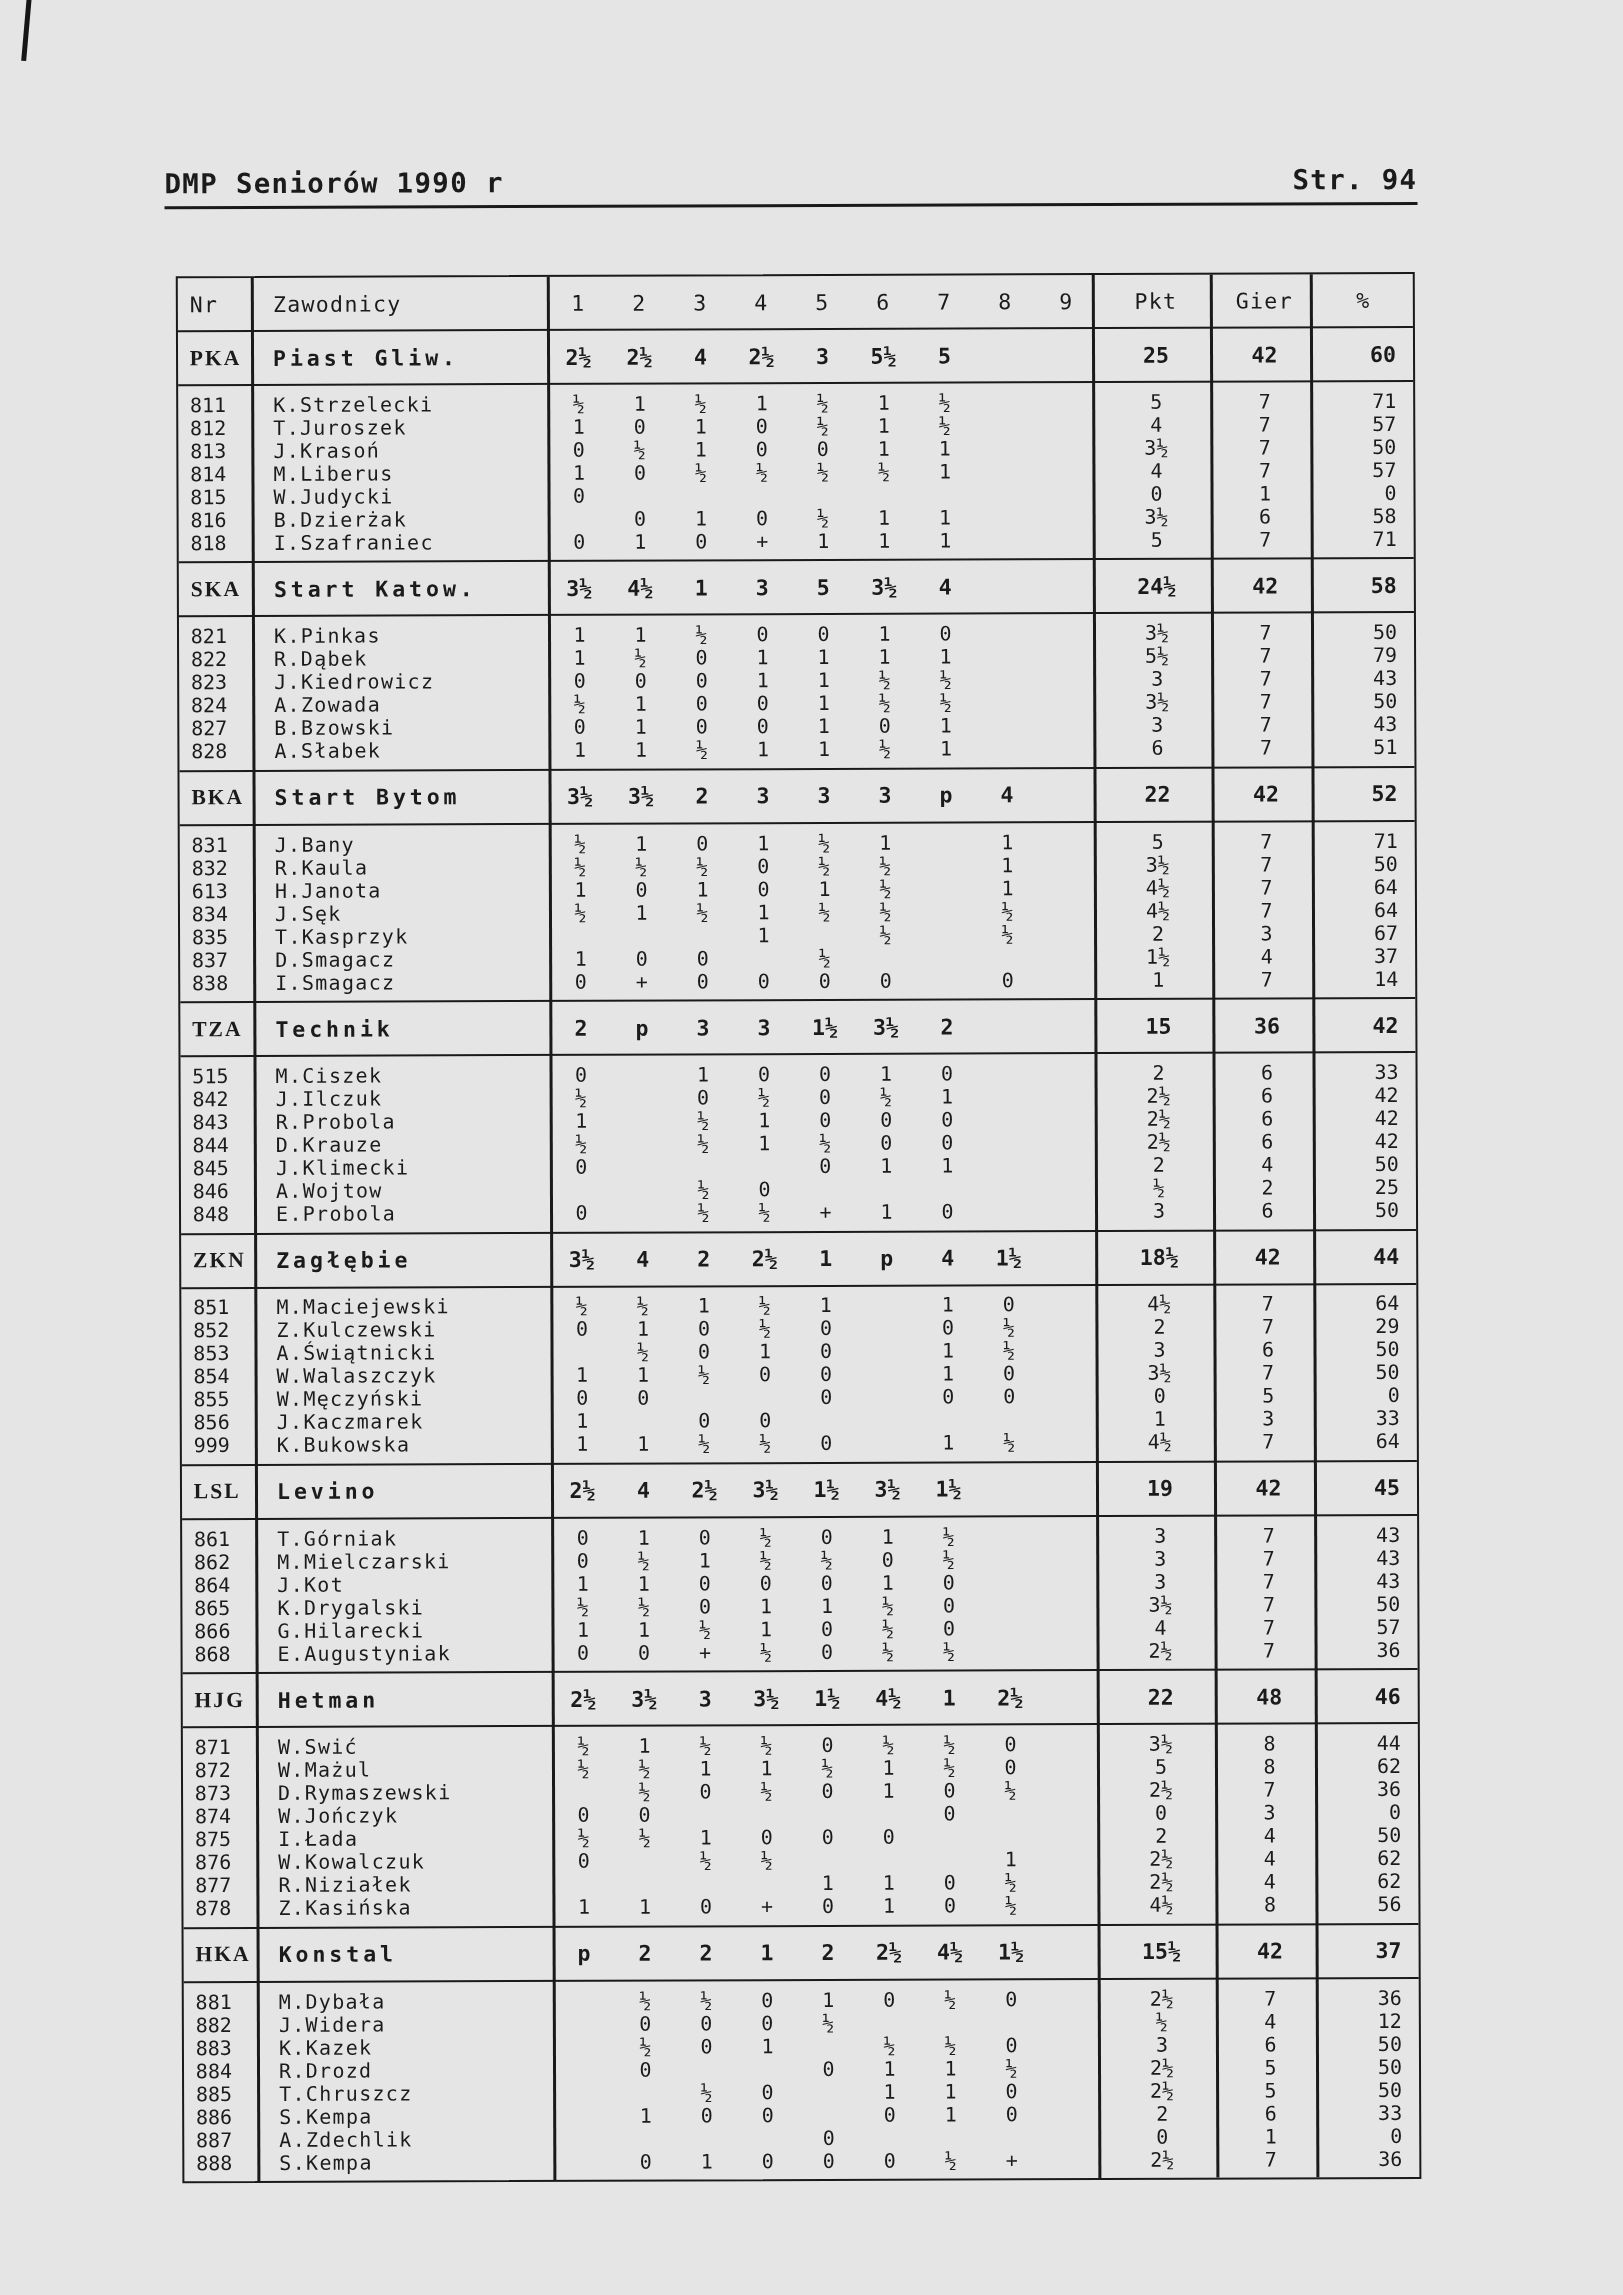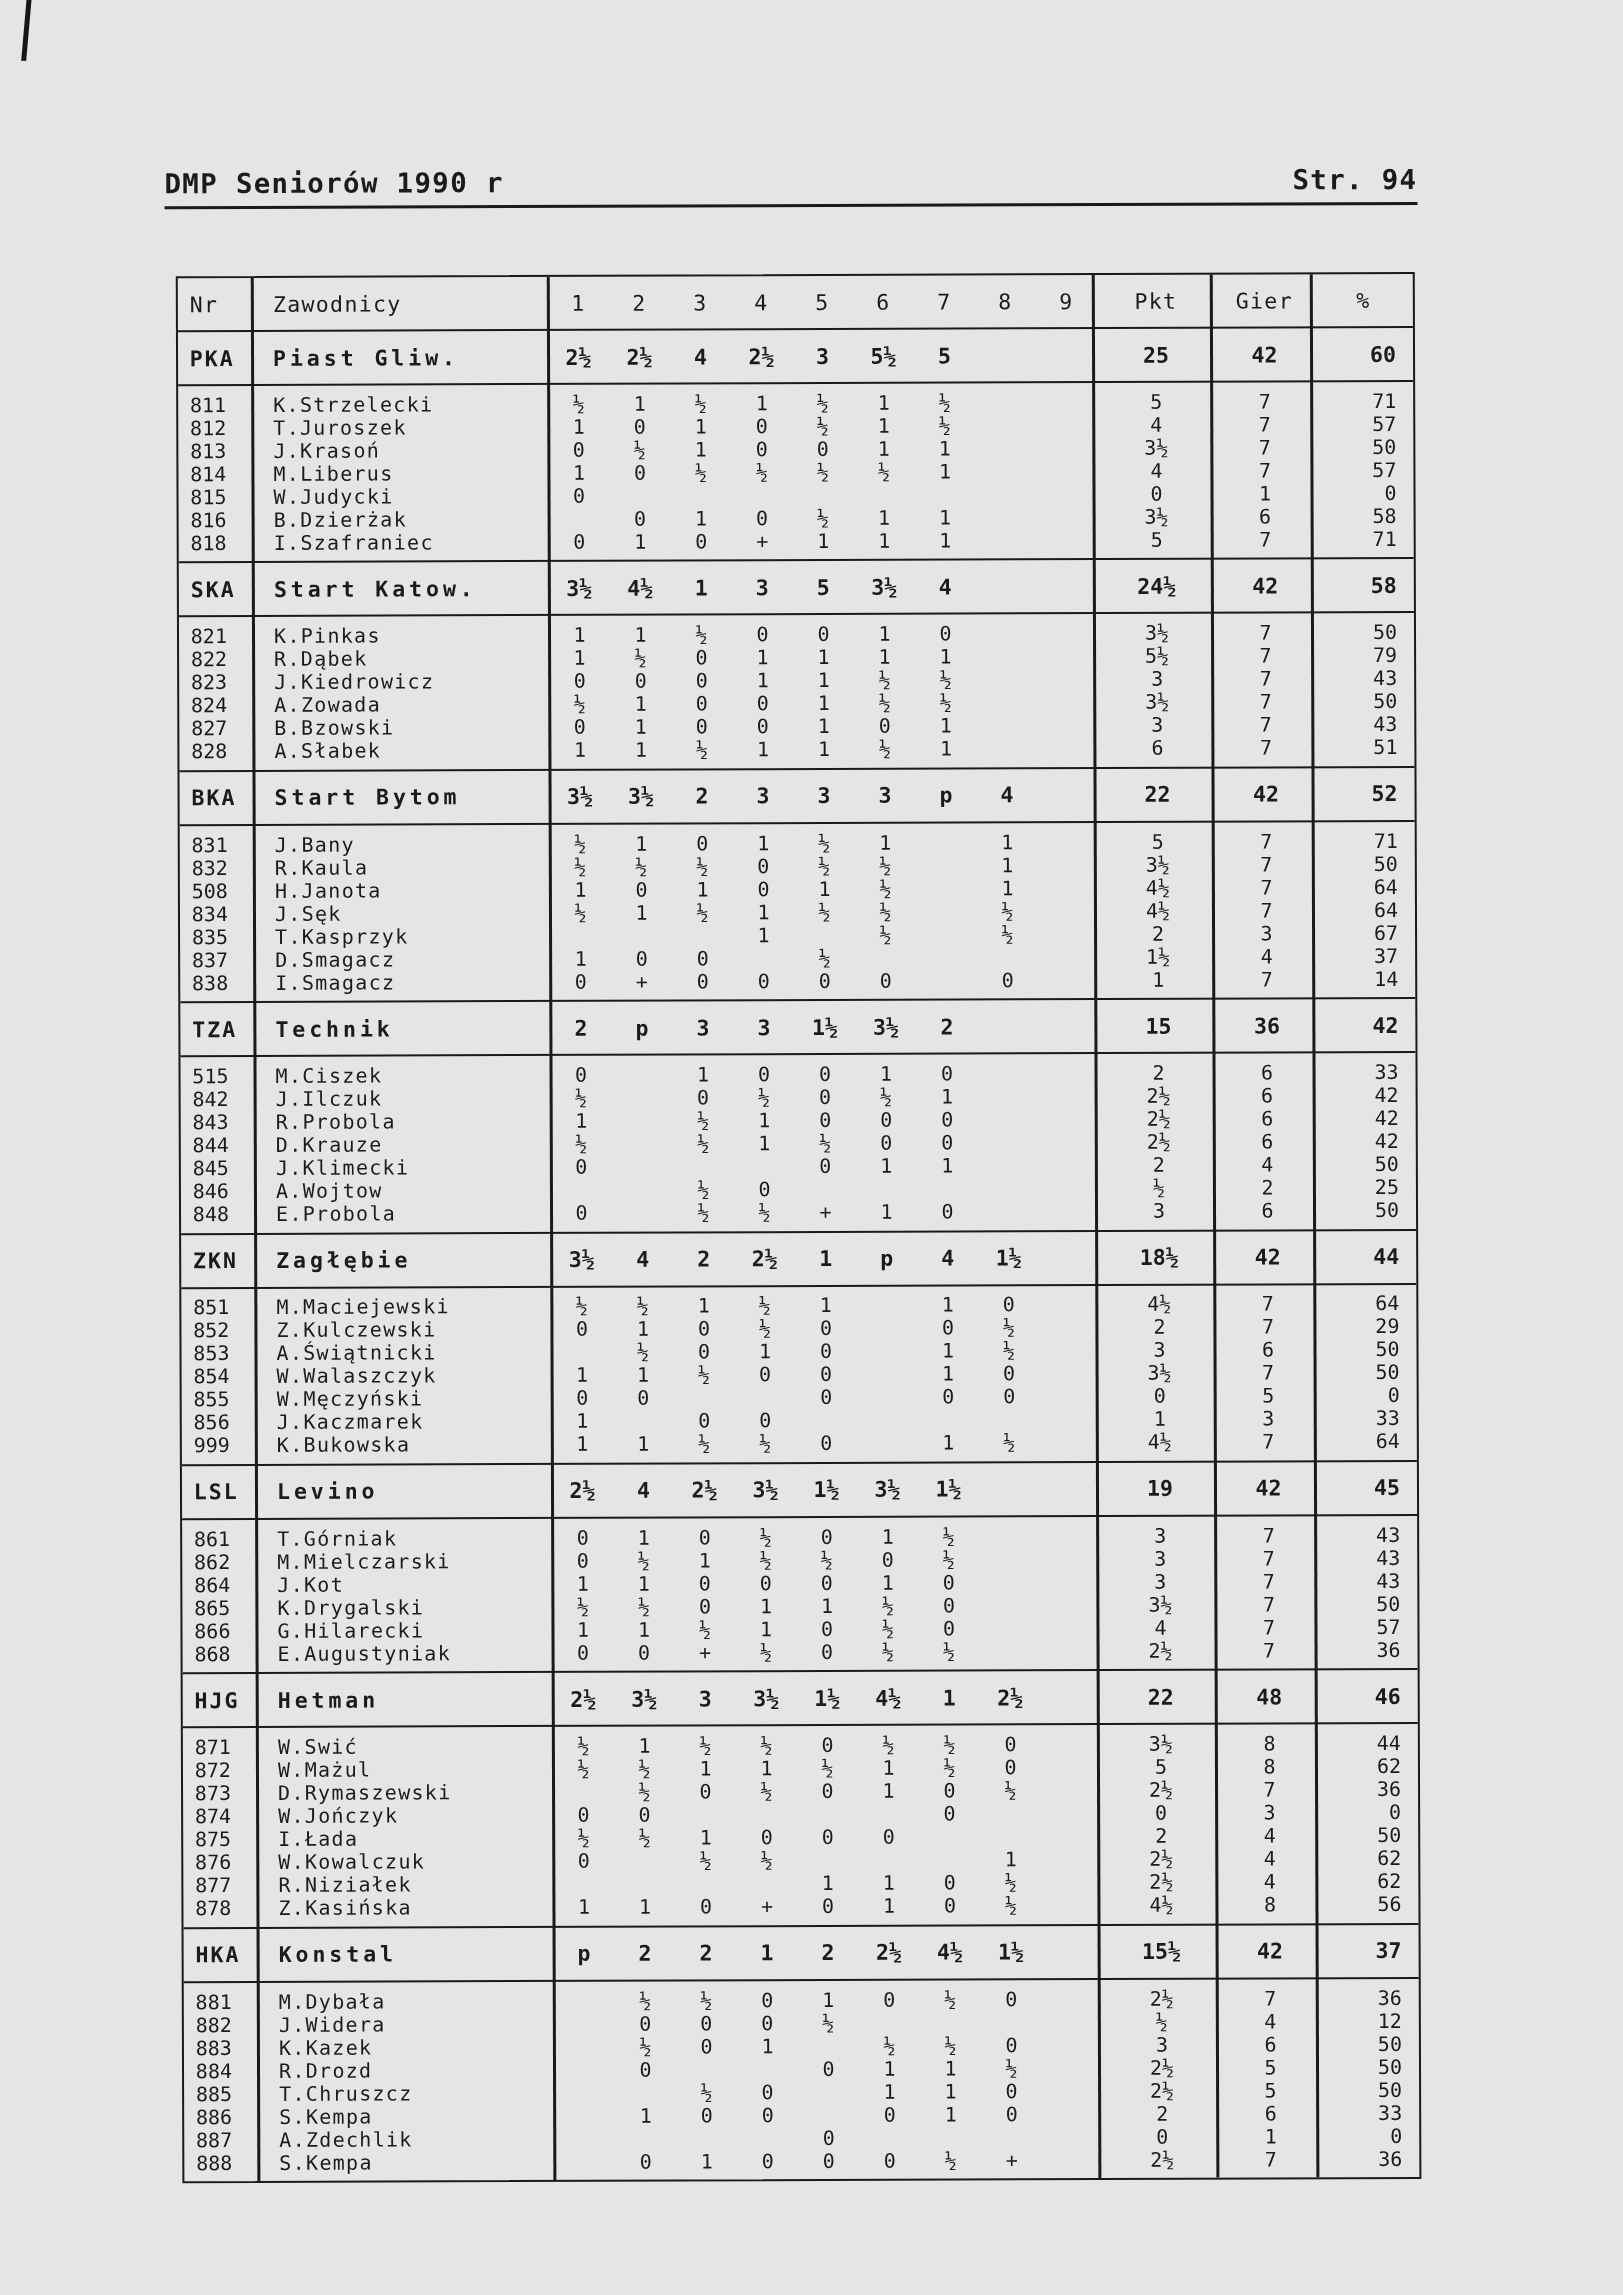--- a/index.html
+++ b/index.html
@@ -33,21 +33,21 @@
   }
   .hdr-row{height:52px;border-bottom:2.6px solid #1a1a1a;font-size:21.6px;letter-spacing:1.3px;}
   .team-row{height:52px;border-bottom:2.6px solid #1a1a1a;font-size:21.6px;font-weight:700;}
   .block{padding:7.9px 0 6.5px 0;border-bottom:2.6px solid #1a1a1a;}
   .block:last-child{border-bottom:none;}
   .p-row{height:23px;font-size:20px;line-height:23px;}
   .cell{white-space:pre;overflow:visible;}
   .c-nr{grid-column:1;padding-left:11.8px;}
   .c-name{grid-column:2;padding-left:22px;letter-spacing:1.3px;}
   .team-name{letter-spacing:3.9px;}
-  .team-code{letter-spacing:2px;}
+  .team-code{letter-spacing:2px;font-family:Liberation Serif, serif;}
   .c-r{text-align:center;}
   .r1{grid-column:3}.r2{grid-column:4}.r3{grid-column:5}.r4{grid-column:6}.r5{grid-column:7}
   .r6{grid-column:8}.r7{grid-column:9}.r8{grid-column:10}.r9{grid-column:11}
   .c-pkt{grid-column:12;text-align:center;}
   .c-gier{grid-column:13;text-align:center;}
   .c-pct{grid-column:14;text-align:right;padding-right:17px;}
   .hdr-row .c-pct{text-align:center;padding-right:0;}
   
   .vline{position:absolute;top:0;bottom:0;width:2.6px;background:#1a1a1a;}
   .v1{left:73px}.v2{left:369px}.v3{left:914px}.v4{left:1032px}.v5{left:1132px}
@@ -370,21 +370,21 @@
               <div class="cell c-r r5">½</div>
               <div class="cell c-r r6">½</div>
               <div class="cell c-r r7"></div>
               <div class="cell c-r r8">1</div>
               <div class="cell c-r r9"></div>
               <div class="cell c-pkt">3½</div>
               <div class="cell c-gier">7</div>
               <div class="cell c-pct">50</div>
             </div>
             <div class="row p-row">
-              <div class="cell c-nr">508</div>
+              <div class="cell c-nr">613</div>
               <div class="cell c-name">H.Janota</div>
               <div class="cell c-r r1">1</div>
               <div class="cell c-r r2">0</div>
               <div class="cell c-r r3">1</div>
               <div class="cell c-r r4">0</div>
               <div class="cell c-r r5">1</div>
               <div class="cell c-r r6">½</div>
               <div class="cell c-r r7"></div>
               <div class="cell c-r r8">1</div>
               <div class="cell c-r r9"></div>

